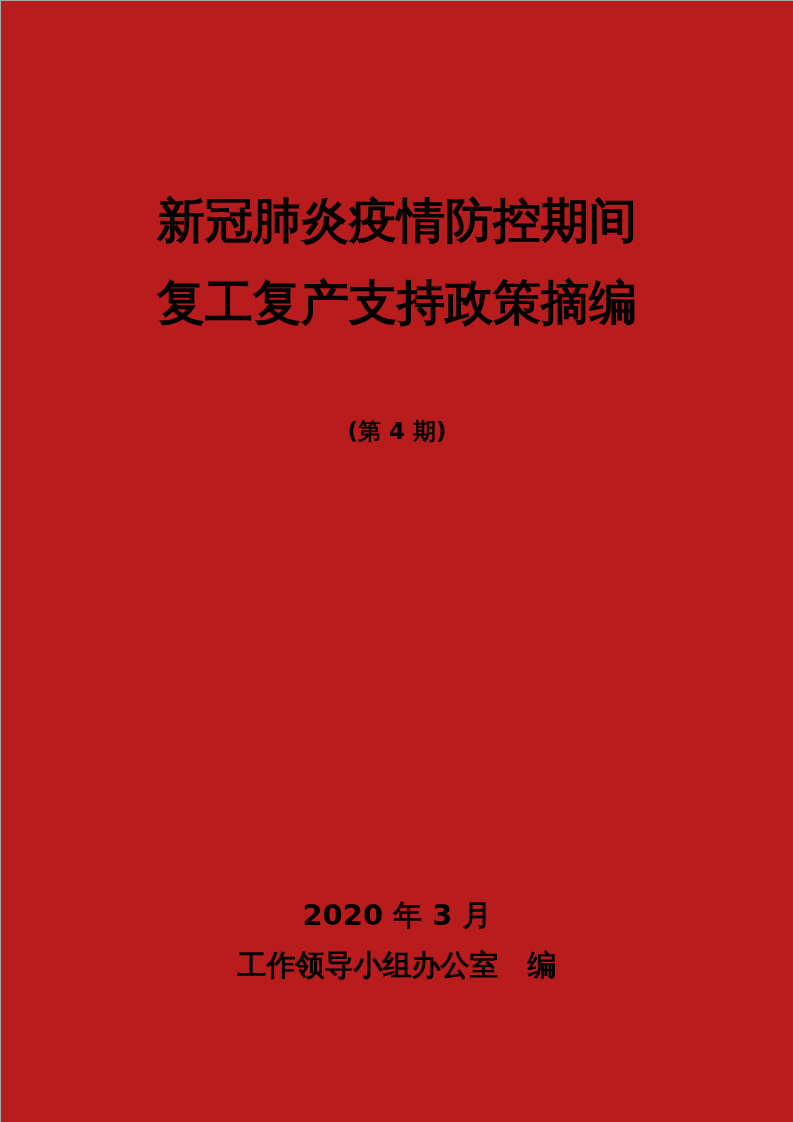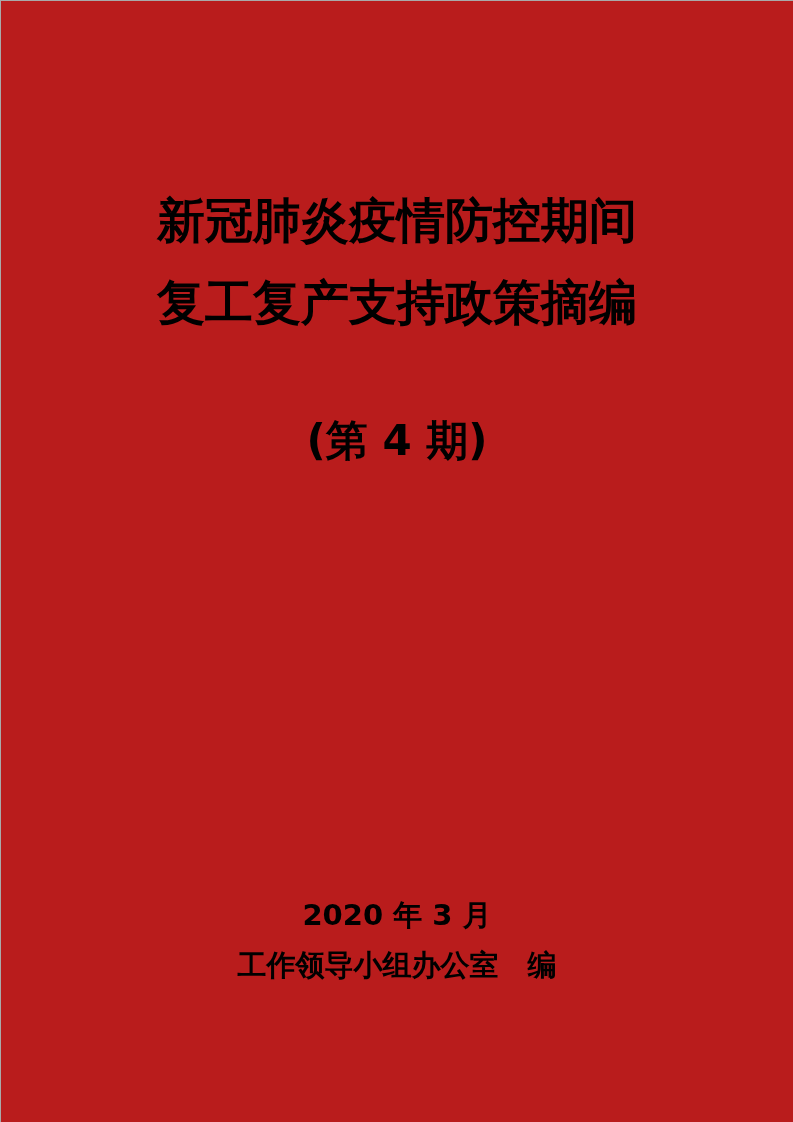--- a/index.html
+++ b/index.html
@@ -26,21 +26,21 @@
     width: 100%;
     margin: 0;
     text-align: center;
     font-weight: bold;
     line-height: 1;
     color: #000000;
     letter-spacing: 0;
   }
   .title-line-1 { top: 195px; font-size: 48px; }
   .title-line-2 { top: 277px; font-size: 48px; }
-  .issue-line   { top: 419px; font-size: 42px; }
+  .issue-line   { top: 419px; font-size: 23px; }
   .pub-line-1   { top: 873px; font-size: 24px; }
   .pub-line-2   { top: 950px; font-size: 29px; }
   .date-line    { top: 900px; font-size: 29px; }
 </style>
 </head>
 <body>
 
 <div class="page">
 
   <h1 class="cover-line title-line-1">新冠肺炎疫情防控期间</h1>

